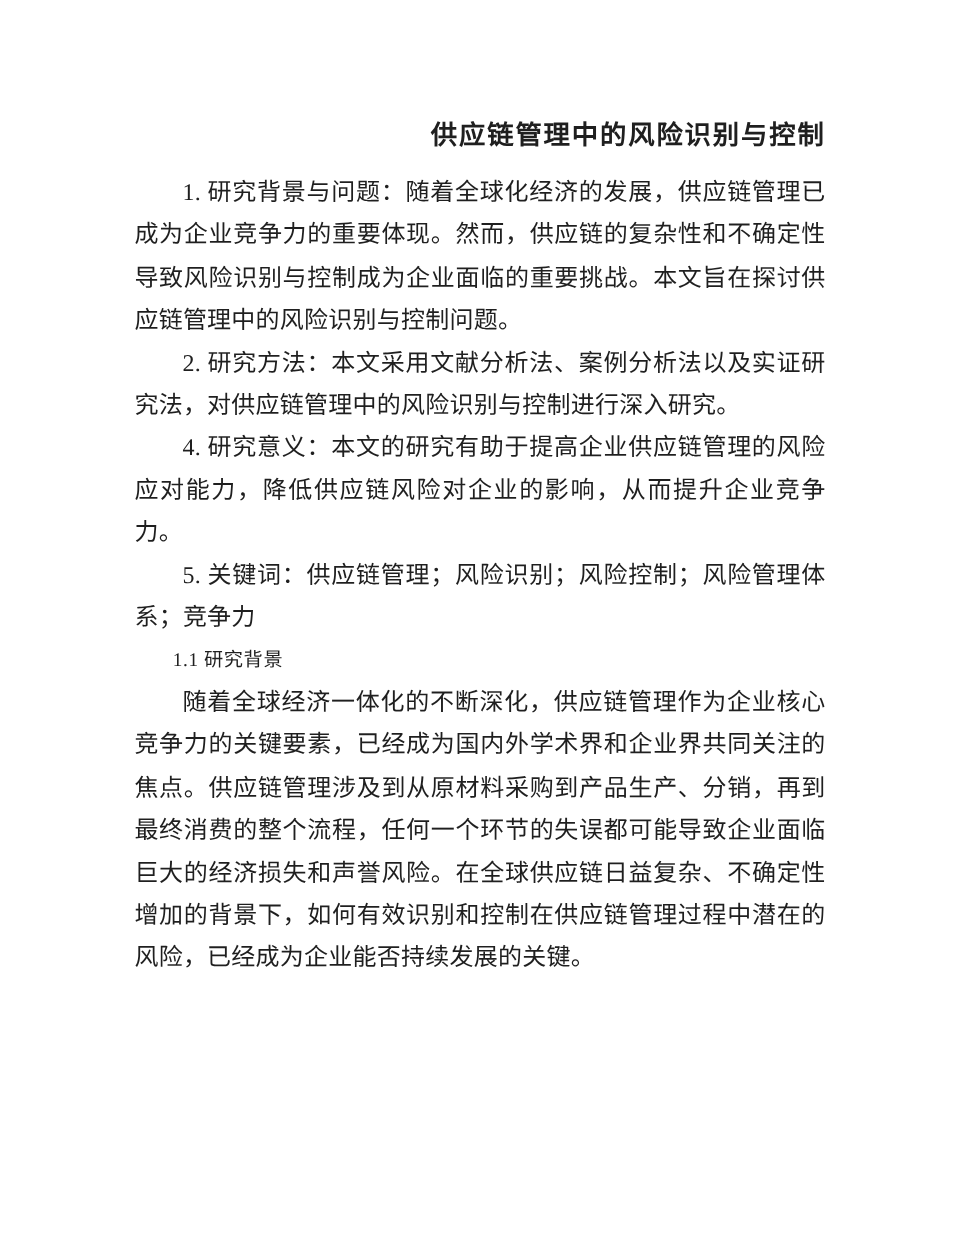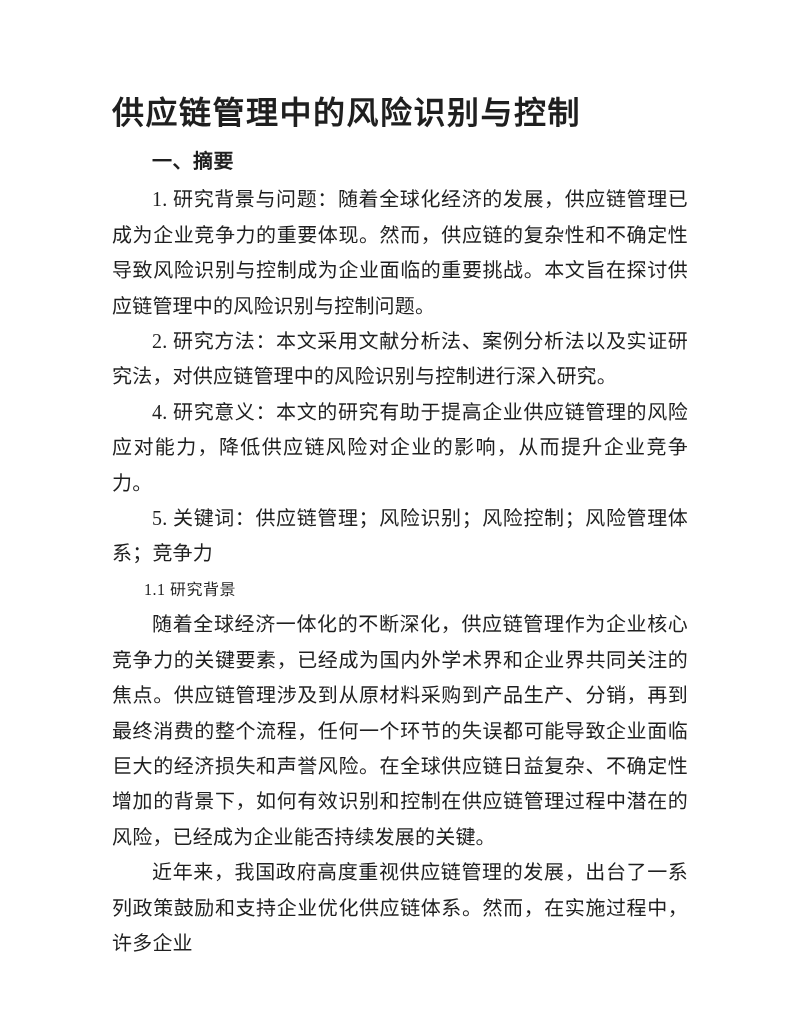--- a/index.html
+++ b/index.html
@@ -16,24 +16,24 @@
   }
   .page {
     box-sizing: border-box;
     width: 800px;
     height: 1035px;
     padding: 90px 112px 0 112px;
     background: #ffffff;
   }
   .doc-title {
     margin: 0 0 8px 0;
-    font-size: 32px;
+    font-size: 22px;
     font-weight: bold;
     line-height: 46px;
-    text-align: left;
+    text-align: right;
     letter-spacing: 1.5px;
     white-space: nowrap;
   }
   .sec-heading {
     margin: 4px 0 3px 0;
     font-size: 20px;
     font-weight: bold;
     line-height: 35.4px;
     text-indent: 2em;
     letter-spacing: 0.5px;
@@ -56,30 +56,28 @@
     letter-spacing: 0.2px;
   }
 </style>
 </head>
 <body>
 
 <div class="page">
 
   <h1 class="doc-title">供应链管理中的风险识别与控制</h1>
 
-  <h2 class="sec-heading">一、摘要</h2>
 
   <p class="para">1.  研究背景与问题：随着全球化经济的发展，供应链管理已成为企业竞争力的重要体现。然而，供应链的复杂性和不确定性导致风险识别与控制成为企业面临的重要挑战。本文旨在探讨供应链管理中的风险识别与控制问题。</p>
 
   <p class="para">2.  研究方法：本文采用文献分析法、案例分析法以及实证研究法，对供应链管理中的风险识别与控制进行深入研究。</p>
 
   <p class="para">4.  研究意义：本文的研究有助于提高企业供应链管理的风险应对能力，降低供应链风险对企业的影响，从而提升企业竞争力。</p>
 
   <p class="para">5.  关键词：供应链管理；风险识别；风险控制；风险管理体系；竞争力</p>
 
 
   <h3 class="sub-heading">1.1 研究背景</h3>
 
   <p class="para">随着全球经济一体化的不断深化，供应链管理作为企业核心竞争力的关键要素，已经成为国内外学术界和企业界共同关注的焦点。供应链管理涉及到从原材料采购到产品生产、分销，再到最终消费的整个流程，任何一个环节的失误都可能导致企业面临巨大的经济损失和声誉风险。在全球供应链日益复杂、不确定性增加的背景下，如何有效识别和控制在供应链管理过程中潜在的风险，已经成为企业能否持续发展的关键。</p>
 
-  <p class="para">近年来，我国政府高度重视供应链管理的发展，出台了一系列政策鼓励和支持企业优化供应链体系。然而，在实施过程中，许多企业</p>
 
 </div>
 
 </body></html>

